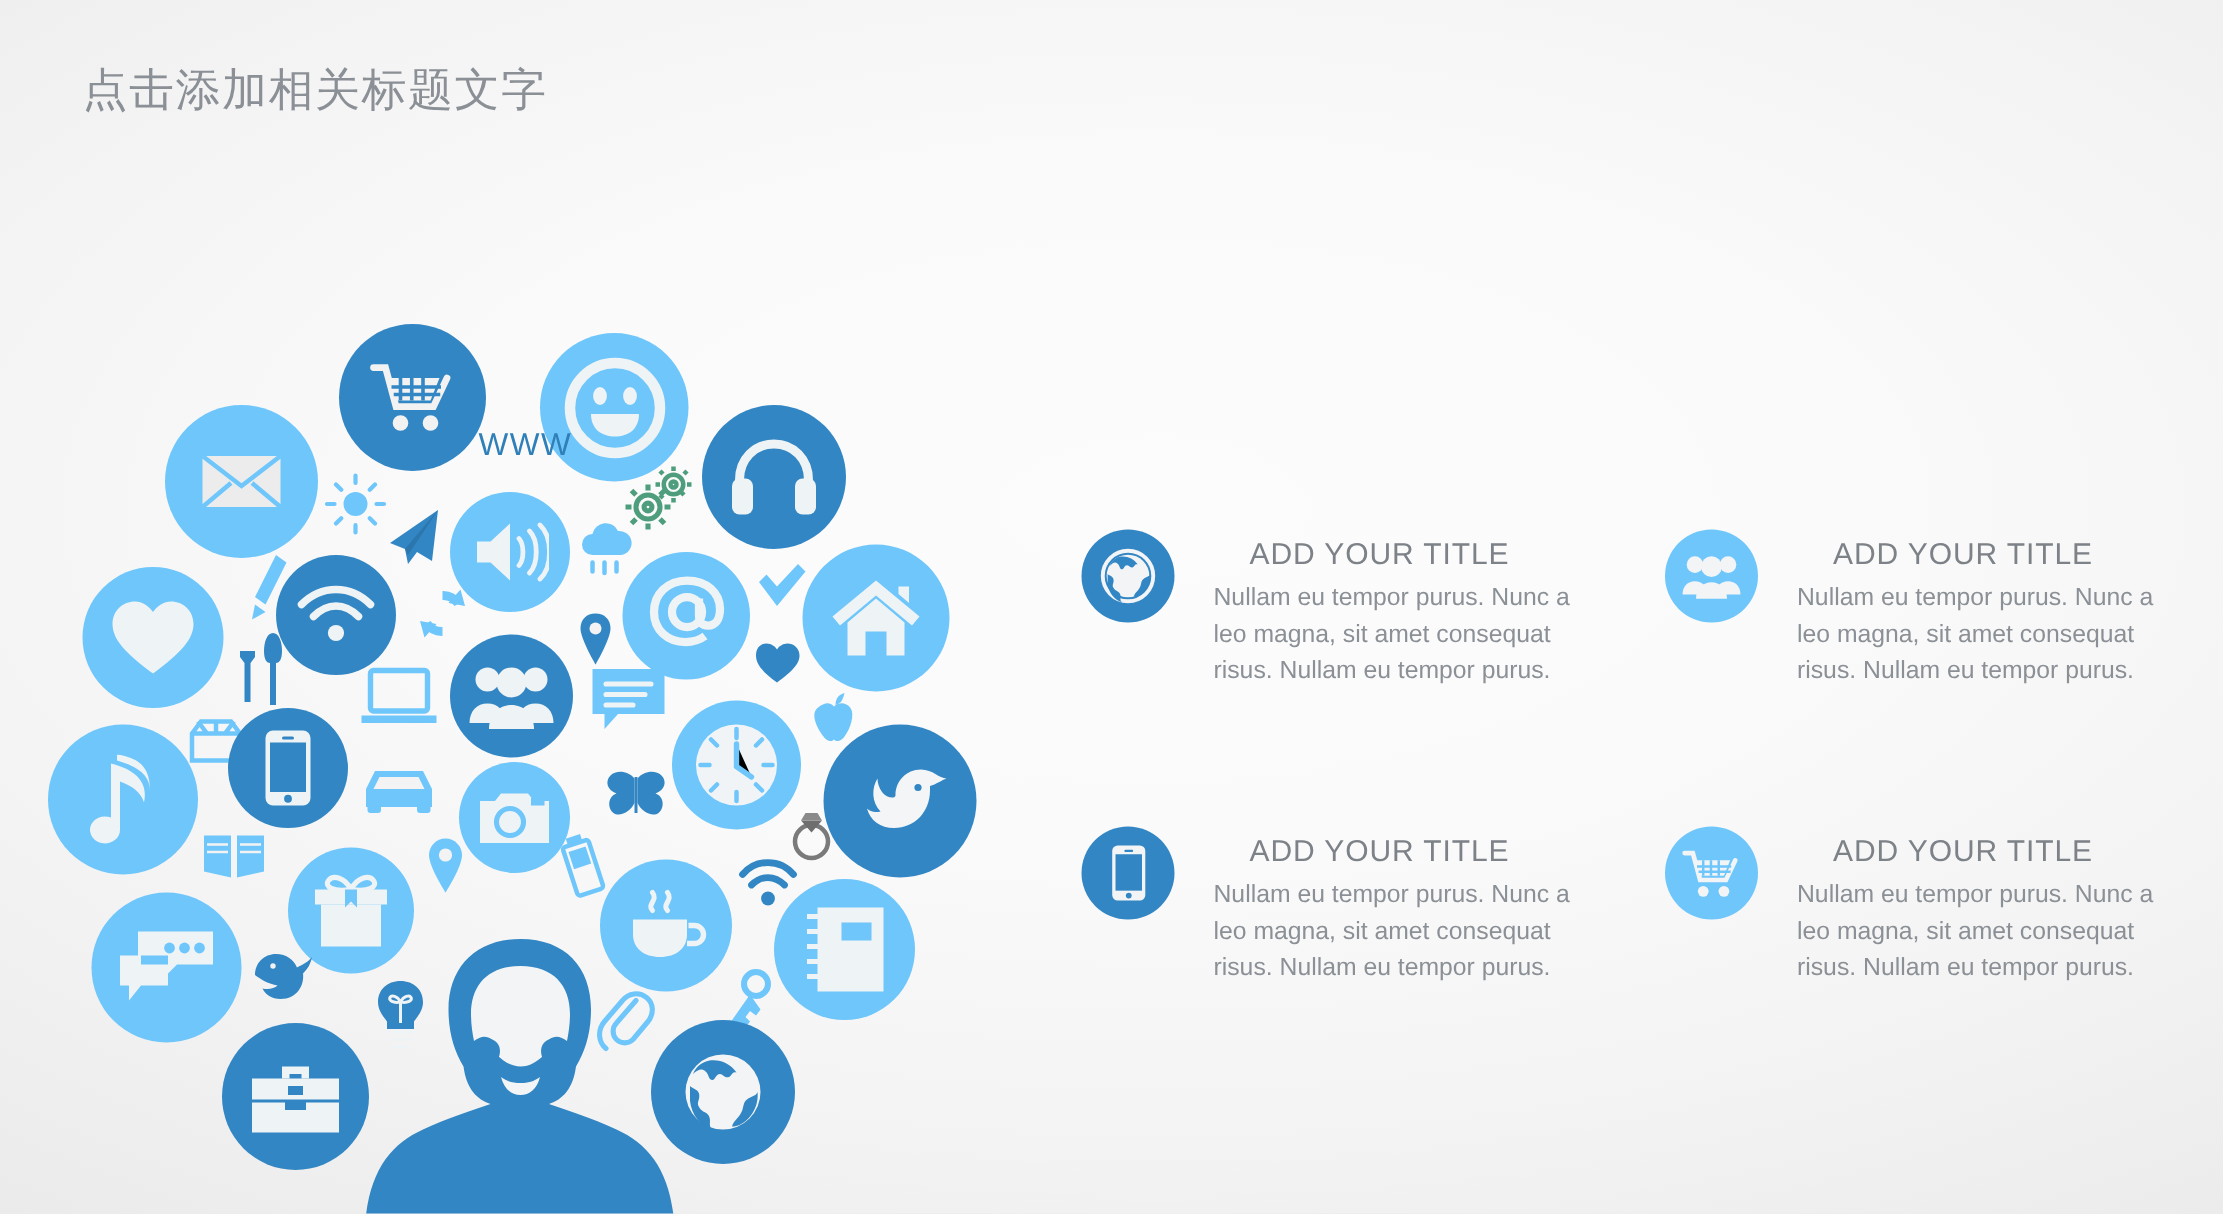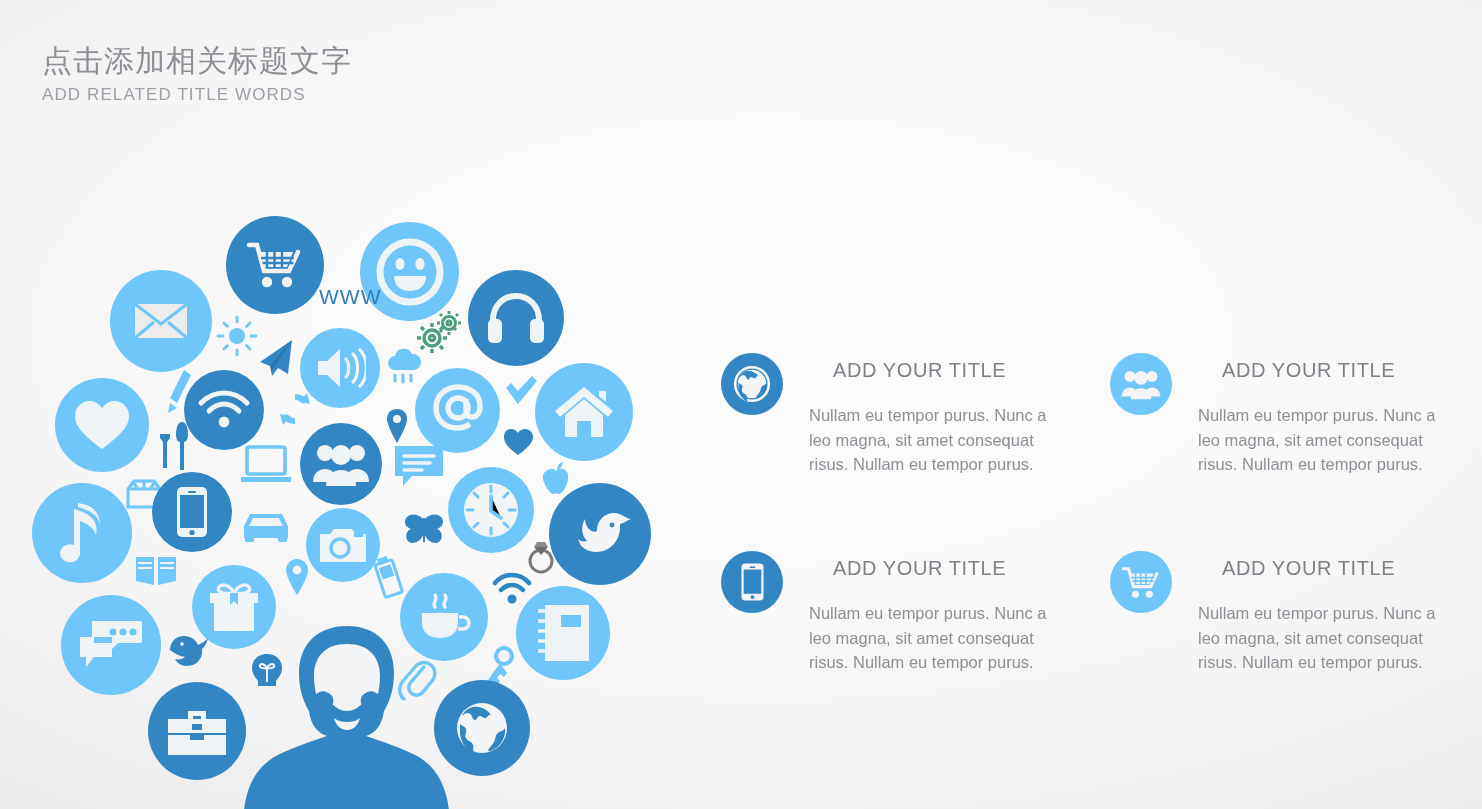--- a/index.html
+++ b/index.html
@@ -8,21 +8,21 @@
     width:1482px;height:809px;overflow:hidden;
     font-family:"Liberation Sans","DejaVu Sans",sans-serif;
     background:#ececec;
   }
   #slide{
     position:relative;width:1482px;height:809px;overflow:hidden;
     background:
       radial-gradient(ellipse 95% 85% at 52% 42%, #fcfcfc 0%, #fafafa 34%, #f3f3f3 62%, #ebebeb 86%, #e8e8e8 100%);
   }
   
-  #header{position:absolute;left:42px;top:42px;}
+  #header{position:absolute;left:55px;top:42px;text-align:center;}
   #title-cn{
     font-size:30px;line-height:38px;color:#8b9096;letter-spacing:1px;
     font-family:"DejaVu Sans","Liberation Sans",sans-serif;font-weight:400;white-space:nowrap;
   }
   #title-en{
     font-size:17px;line-height:24px;color:#9aa0a6;letter-spacing:1.1px;
     margin-top:3px;white-space:nowrap;font-weight:400;
   }
   
   .feature{position:absolute;display:flex;align-items:flex-start;}
@@ -30,21 +30,21 @@
     width:62px;height:62px;border-radius:50%;flex:0 0 62px;
     display:flex;align-items:center;justify-content:center;
   }
   .f-icon svg{display:block;}
   .f-text{margin-left:26px;padding-top:4px;}
   .f-title{
     font-size:20px;line-height:26px;color:#7d8288;letter-spacing:.6px;
     white-space:nowrap;font-weight:400;margin-left:24px;
   }
   .f-body{
-    font-size:16.5px;line-height:24.5px;color:#8b9096;margin-top:20px;
+    font-size:16.5px;line-height:24.5px;color:#8b9096;margin-top:3px;
     width:245px;font-weight:400;
   }
   #feat-0{left:721px;top:353px;}
   #feat-1{left:1110px;top:353px;}
   #feat-2{left:721px;top:551px;}
   #feat-3{left:1110px;top:551px;}
 
   
   #cluster{position:absolute;left:0;top:0;width:700px;height:809px;}
   .ic{position:absolute;}
@@ -55,21 +55,20 @@
     font-family:"Liberation Sans",sans-serif;font-weight:400;
   }
 </style>
 </head>
 <body>
 
 <div id="slide">
 
   <div id="header">
     <div id="title-cn">点击添加相关标题文字</div>
-    <div id="title-en">ADD RELATED TITLE WORDS</div>
   </div>
 
   <div id="cluster">
 
     <div class="circ" style="left:110px;top:270px;width:102px;height:102px;background:#6ec6fb;">
       <svg width="56" height="42" viewBox="0 0 56 42">
           <path fill="#ececec" d="M2 4h52v34H2z"></path>
           <path fill="#ececec" stroke="#6ec6fb" stroke-width="3" d="M2 4l26 20L54 4"></path>
           <path fill="none" stroke="#6ec6fb" stroke-width="3" d="M2 38l19-16M54 38L35 22"></path>
         </svg>

